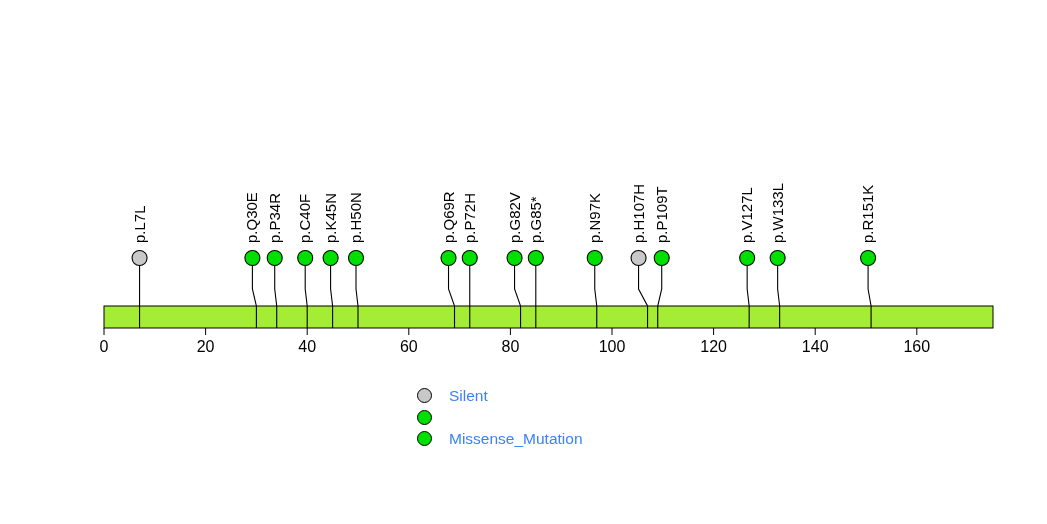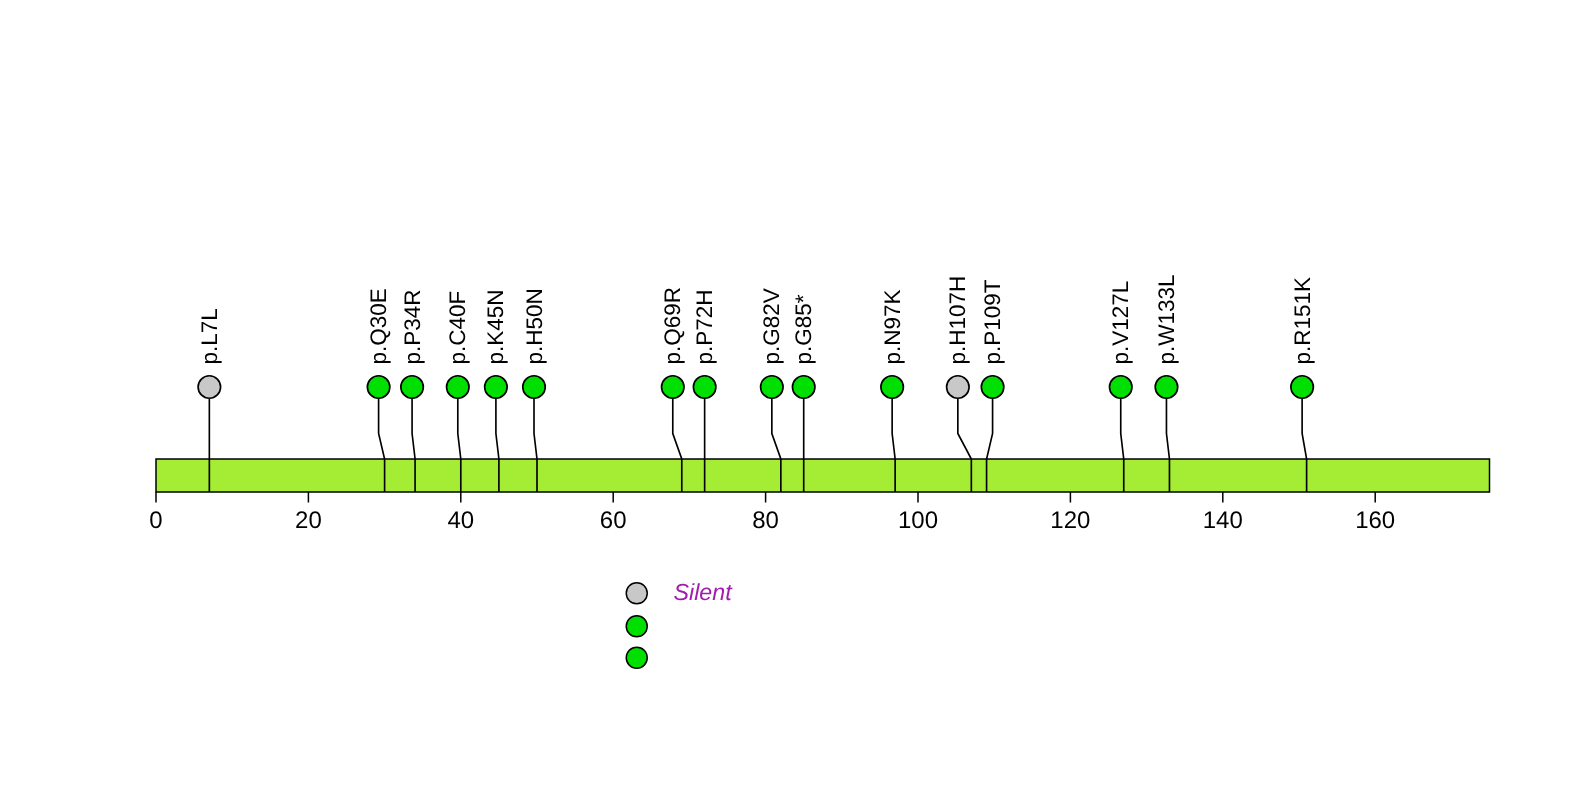--- a/index.html
+++ b/index.html
@@ -36,23 +36,22 @@
     width: 13px;
     height: 13px;
     border-radius: 50%;
     border: 1px solid #000000;
     box-sizing: content-box;
     flex: 0 0 auto;
   }
   .legend-label {
     margin-left: 17px;
     font-size: 15.5px;
-    color: #a21caf;
+    color: #3b82f6;
     white-space: nowrap;
-    font-style: italic;
   }
 </style>
 </head>
 <body>
 
 <div class="canvas">
   <svg id="plot" width="1047" height="524" viewBox="0 0 1047 524" xmlns="http://www.w3.org/2000/svg">
       <rect x="104" y="306" width="889" height="22" fill="#A4ED34" stroke="#000000" stroke-width="1"></rect>
       <line x1="104" y1="328" x2="104" y2="335" stroke="#000000" stroke-width="1"></line>
       <text x="104" y="352" text-anchor="middle" font-size="16" fill="#000000">0</text>
@@ -125,15 +124,16 @@
   <div class="legend">
     <div class="legend-row">
       <span class="swatch" style="background: rgb(200, 200, 200);"></span>
       <span class="legend-label">Silent</span>
     </div>
     <div class="legend-row">
       <span class="swatch" style="background: rgb(0, 224, 0);"></span>
     </div>
     <div class="legend-row">
       <span class="swatch" style="background: rgb(0, 224, 0);"></span>
+      <span class="legend-label">Missense_Mutation</span>
     </div>
   </div>
 </div>
 
 </body></html>

